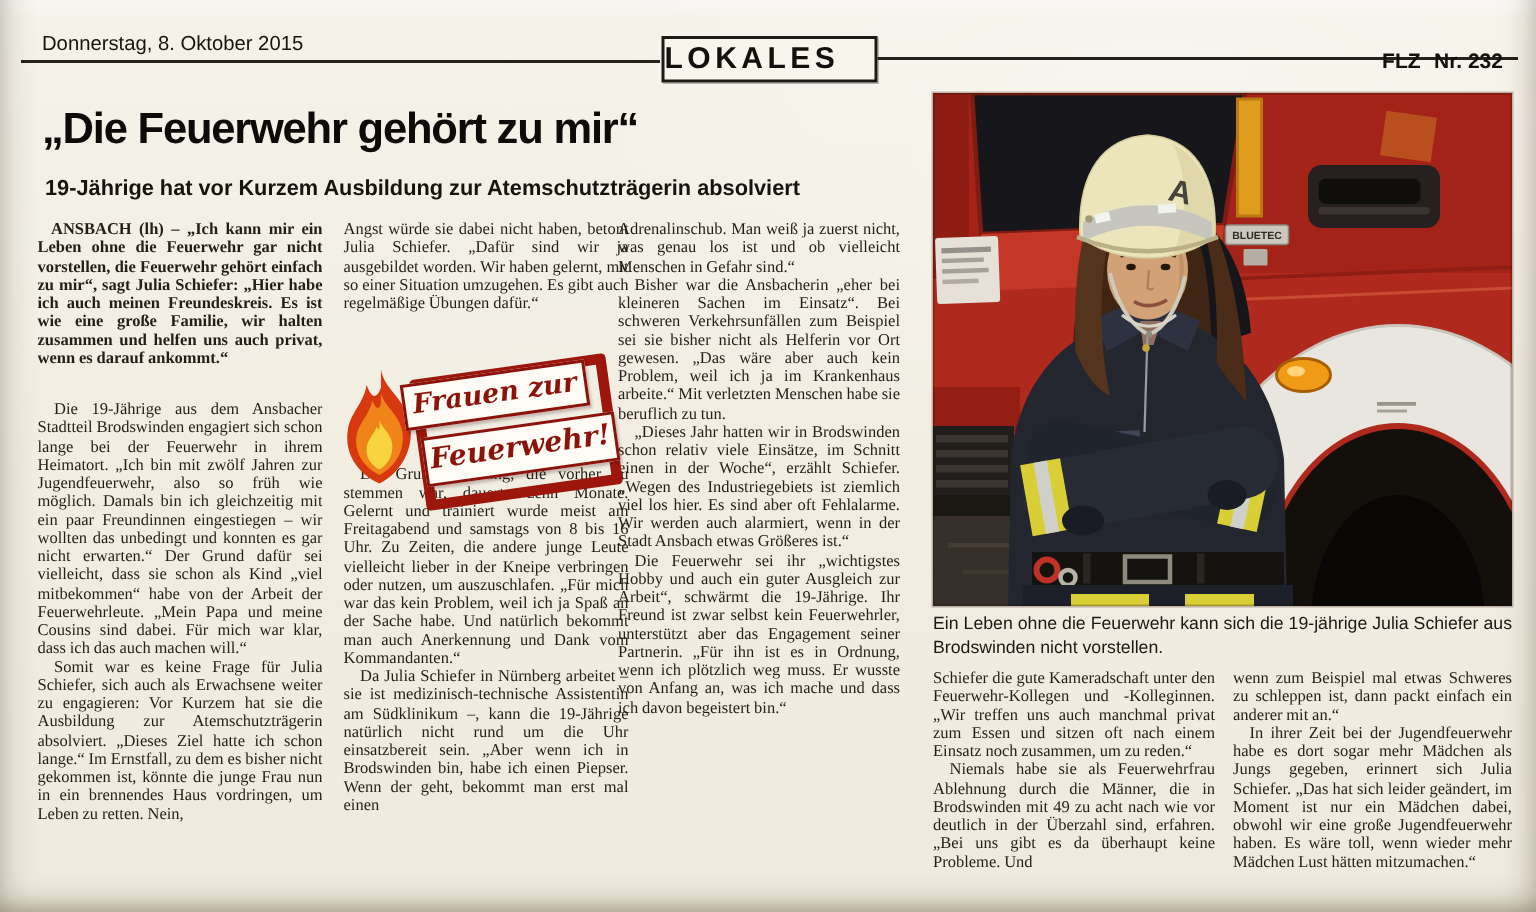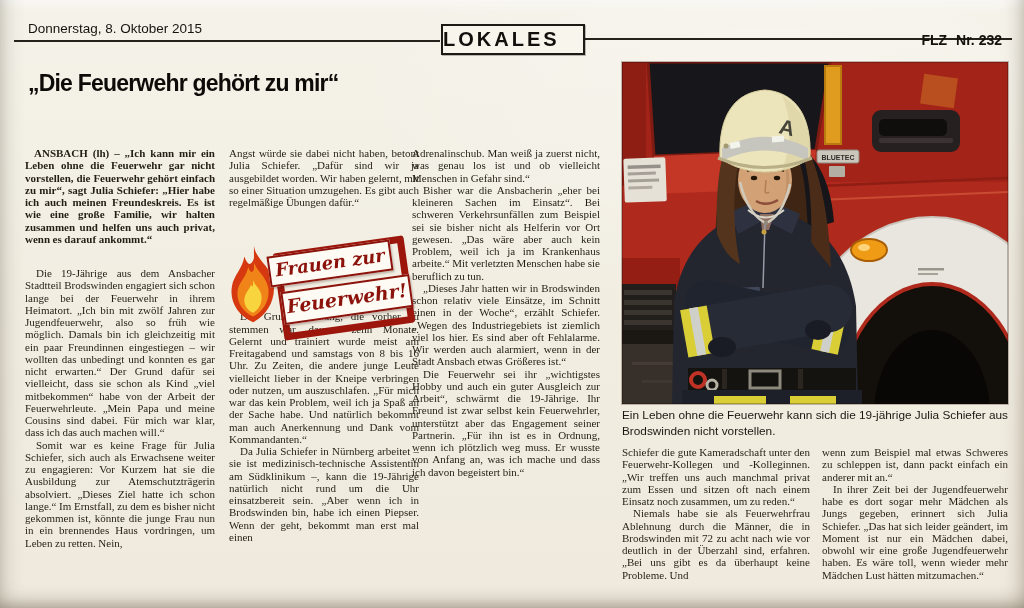--- a/index.html
+++ b/index.html
@@ -22,21 +22,21 @@
   .rule-r{left:582px;top:38px;width:430px;}
   .section-box{position:absolute;left:441px;top:24px;width:140px;height:27px;
     border:2px solid #1d1a15;background:#f8f5ec;display:flex;align-items:center;justify-content:flex-start;
     font-family:"Liberation Sans",sans-serif;font-weight:bold;font-size:20px;letter-spacing:3px;
     color:#12100c;box-shadow:1px 1px 0 rgba(0,0,0,.25);}
   .issue{position:absolute;right:22px;top:32px;font-family:"Liberation Sans",sans-serif;
     font-weight:bold;font-size:14px;color:#14110d;}
   .issue span{margin-left:9px;}
   
   .headline{position:absolute;left:28px;top:70px;width:600px;
-    font-family:"Liberation Sans",sans-serif;font-weight:bold;font-size:23px;
+    font-family:"Liberation Sans",sans-serif;font-weight:bold;font-size:29px;
     letter-spacing:-0.8px;color:#0d0b08;white-space:nowrap;}
   .subhead{position:absolute;left:30px;top:118px;width:600px;
     font-family:"Liberation Sans",sans-serif;font-weight:bold;font-size:14.5px;color:#17130e;}
   
   .col{position:absolute;top:147px;width:190px;height:462px;overflow:hidden;
     font-size:11px;line-height:12.25px;text-align:justify;
     hyphens:auto;-webkit-hyphens:auto;word-spacing:-0.2px;color:#241e15;}
   #col1{left:25px;}
   #col2{left:229px;}
   #col3{left:412px;width:188px;}
@@ -75,20 +75,21 @@
   <div class="rule rule-l"></div>
   <div class="rule rule-r"></div>
   <div class="section-box">
     <span>LOKALES</span>
   </div>
   <div class="issue">
     <span style="margin-left:0">FLZ</span><span>Nr. 232</span>
   </div>
 
   <div class="headline">„Die Feuerwehr gehört zu mir“</div>
+  <div class="subhead">19-Jährige hat vor Kurzem Ausbildung zur Atemschutzträgerin absolviert</div>
 
   <div class="col" id="col1">
     <p class="lead">ANSBACH (lh) – „Ich kann mir ein Leben ohne die Feuerwehr gar nicht vorstellen, die Feuerwehr gehört einfach zu mir“, sagt Julia Schiefer: „Hier habe ich auch meinen Freundeskreis. Es ist wie eine große Familie, wir halten zusammen und helfen uns auch privat, wenn es darauf ankommt.“</p>
     <p>Die 19-Jährige aus dem Ansbacher Stadtteil Brodswinden engagiert sich schon lange bei der Feuerwehr in ihrem Heimatort. „Ich bin mit zwölf Jahren zur Jugendfeuerwehr, also so früh wie möglich. Damals bin ich gleichzeitig mit ein paar Freundinnen eingestiegen – wir wollten das unbedingt und konnten es gar nicht erwarten.“ Der Grund dafür sei vielleicht, dass sie schon als Kind „viel mitbekommen“ habe von der Arbeit der Feuerwehrleute. „Mein Papa und meine Cousins sind dabei. Für mich war klar, dass ich das auch machen will.“</p>
     <p>Somit war es keine Frage für Julia Schiefer, sich auch als Erwachsene weiter zu engagieren: Vor Kurzem hat sie die Ausbildung zur Atemschutzträgerin absolviert. „Dieses Ziel hatte ich schon lange.“ Im Ernstfall, zu dem es bisher nicht gekommen ist, könnte die junge Frau nun in ein brennendes Haus vordringen, um Leben zu retten. Nein,</p>
   </div>
 
   <div class="col" id="col2">
     <p class="cont">Angst würde sie dabei nicht haben, betont Julia Schiefer. „Dafür sind wir ja ausgebildet worden. Wir haben gelernt, mit so einer Situation umzugehen. Es gibt auch regelmäßige Übungen dafür.“</p>
     <div class="stamp-gap"></div>
@@ -98,21 +99,21 @@
 
   <div class="col" id="col3">
     <p class="cont">Adrenalinschub. Man weiß ja zuerst nicht, was genau los ist und ob vielleicht Menschen in Gefahr sind.“</p>
     <p>Bisher war die Ansbacherin „eher bei kleineren Sachen im Einsatz“. Bei schweren Verkehrsunfällen zum Beispiel sei sie bisher nicht als Helferin vor Ort gewesen. „Das wäre aber auch kein Problem, weil ich ja im Krankenhaus arbeite.“ Mit verletzten Menschen habe sie beruflich zu tun.</p>
     <p>„Dieses Jahr hatten wir in Brodswinden schon relativ viele Einsätze, im Schnitt einen in der Woche“, erzählt Schiefer. „Wegen des Industriegebiets ist ziemlich viel los hier. Es sind aber oft Fehlalarme. Wir werden auch alarmiert, wenn in der Stadt Ansbach etwas Größeres ist.“</p>
     <p>Die Feuerwehr sei ihr „wichtigstes Hobby und auch ein guter Ausgleich zur Arbeit“, schwärmt die 19-Jährige. Ihr Freund ist zwar selbst kein Feuerwehrler, unterstützt aber das Engagement seiner Partnerin. „Für ihn ist es in Ordnung, wenn ich plötzlich weg muss. Er wusste von Anfang an, was ich mache und dass ich davon begeistert bin.“</p>
   </div>
 
   <div class="col" id="col4">
     <p class="cont">Schiefer die gute Kameradschaft unter den Feuerwehr-Kollegen und -Kolleginnen. „Wir treffen uns auch manchmal privat zum Essen und sitzen oft nach einem Einsatz noch zusammen, um zu reden.“</p>
-    <p>Niemals habe sie als Feuerwehrfrau Ablehnung durch die Männer, die in Brodswinden mit 72 zu acht nach wie vor deutlich in der Überzahl sind, erfahren. „Bei uns gibt es da überhaupt keine Probleme. Und</p>
+    <p>Niemals habe sie als Feuerwehrfrau Ablehnung durch die Männer, die in Brodswinden mit 49 zu acht nach wie vor deutlich in der Überzahl sind, erfahren. „Bei uns gibt es da überhaupt keine Probleme. Und</p>
   </div>
 
   <div class="col" id="col5">
     <p class="cont">wenn zum Beispiel mal etwas Schweres zu schleppen ist, dann packt einfach ein anderer mit an.“</p>
     <p>In ihrer Zeit bei der Jugendfeuerwehr habe es dort sogar mehr Mädchen als Jungs gegeben, erinnert sich Julia Schiefer. „Das hat sich leider geändert, im Moment ist nur ein Mädchen dabei, obwohl wir eine große Jugendfeuerwehr haben. Es wäre toll, wenn wieder mehr Mädchen Lust hätten mitzumachen.“</p>
   </div>
 
   <div class="stamp">
     <svg class="flame" viewBox="0 0 60 88" aria-hidden="true">
       <path d="M31 1 C33 15 47 21 51 37 C55 55 46 73 30 81 C14 74 5 59 8 43 C10 31 19 25 21 12 C24 21 28 23 31 14 Z" fill="#d6380f"></path>

